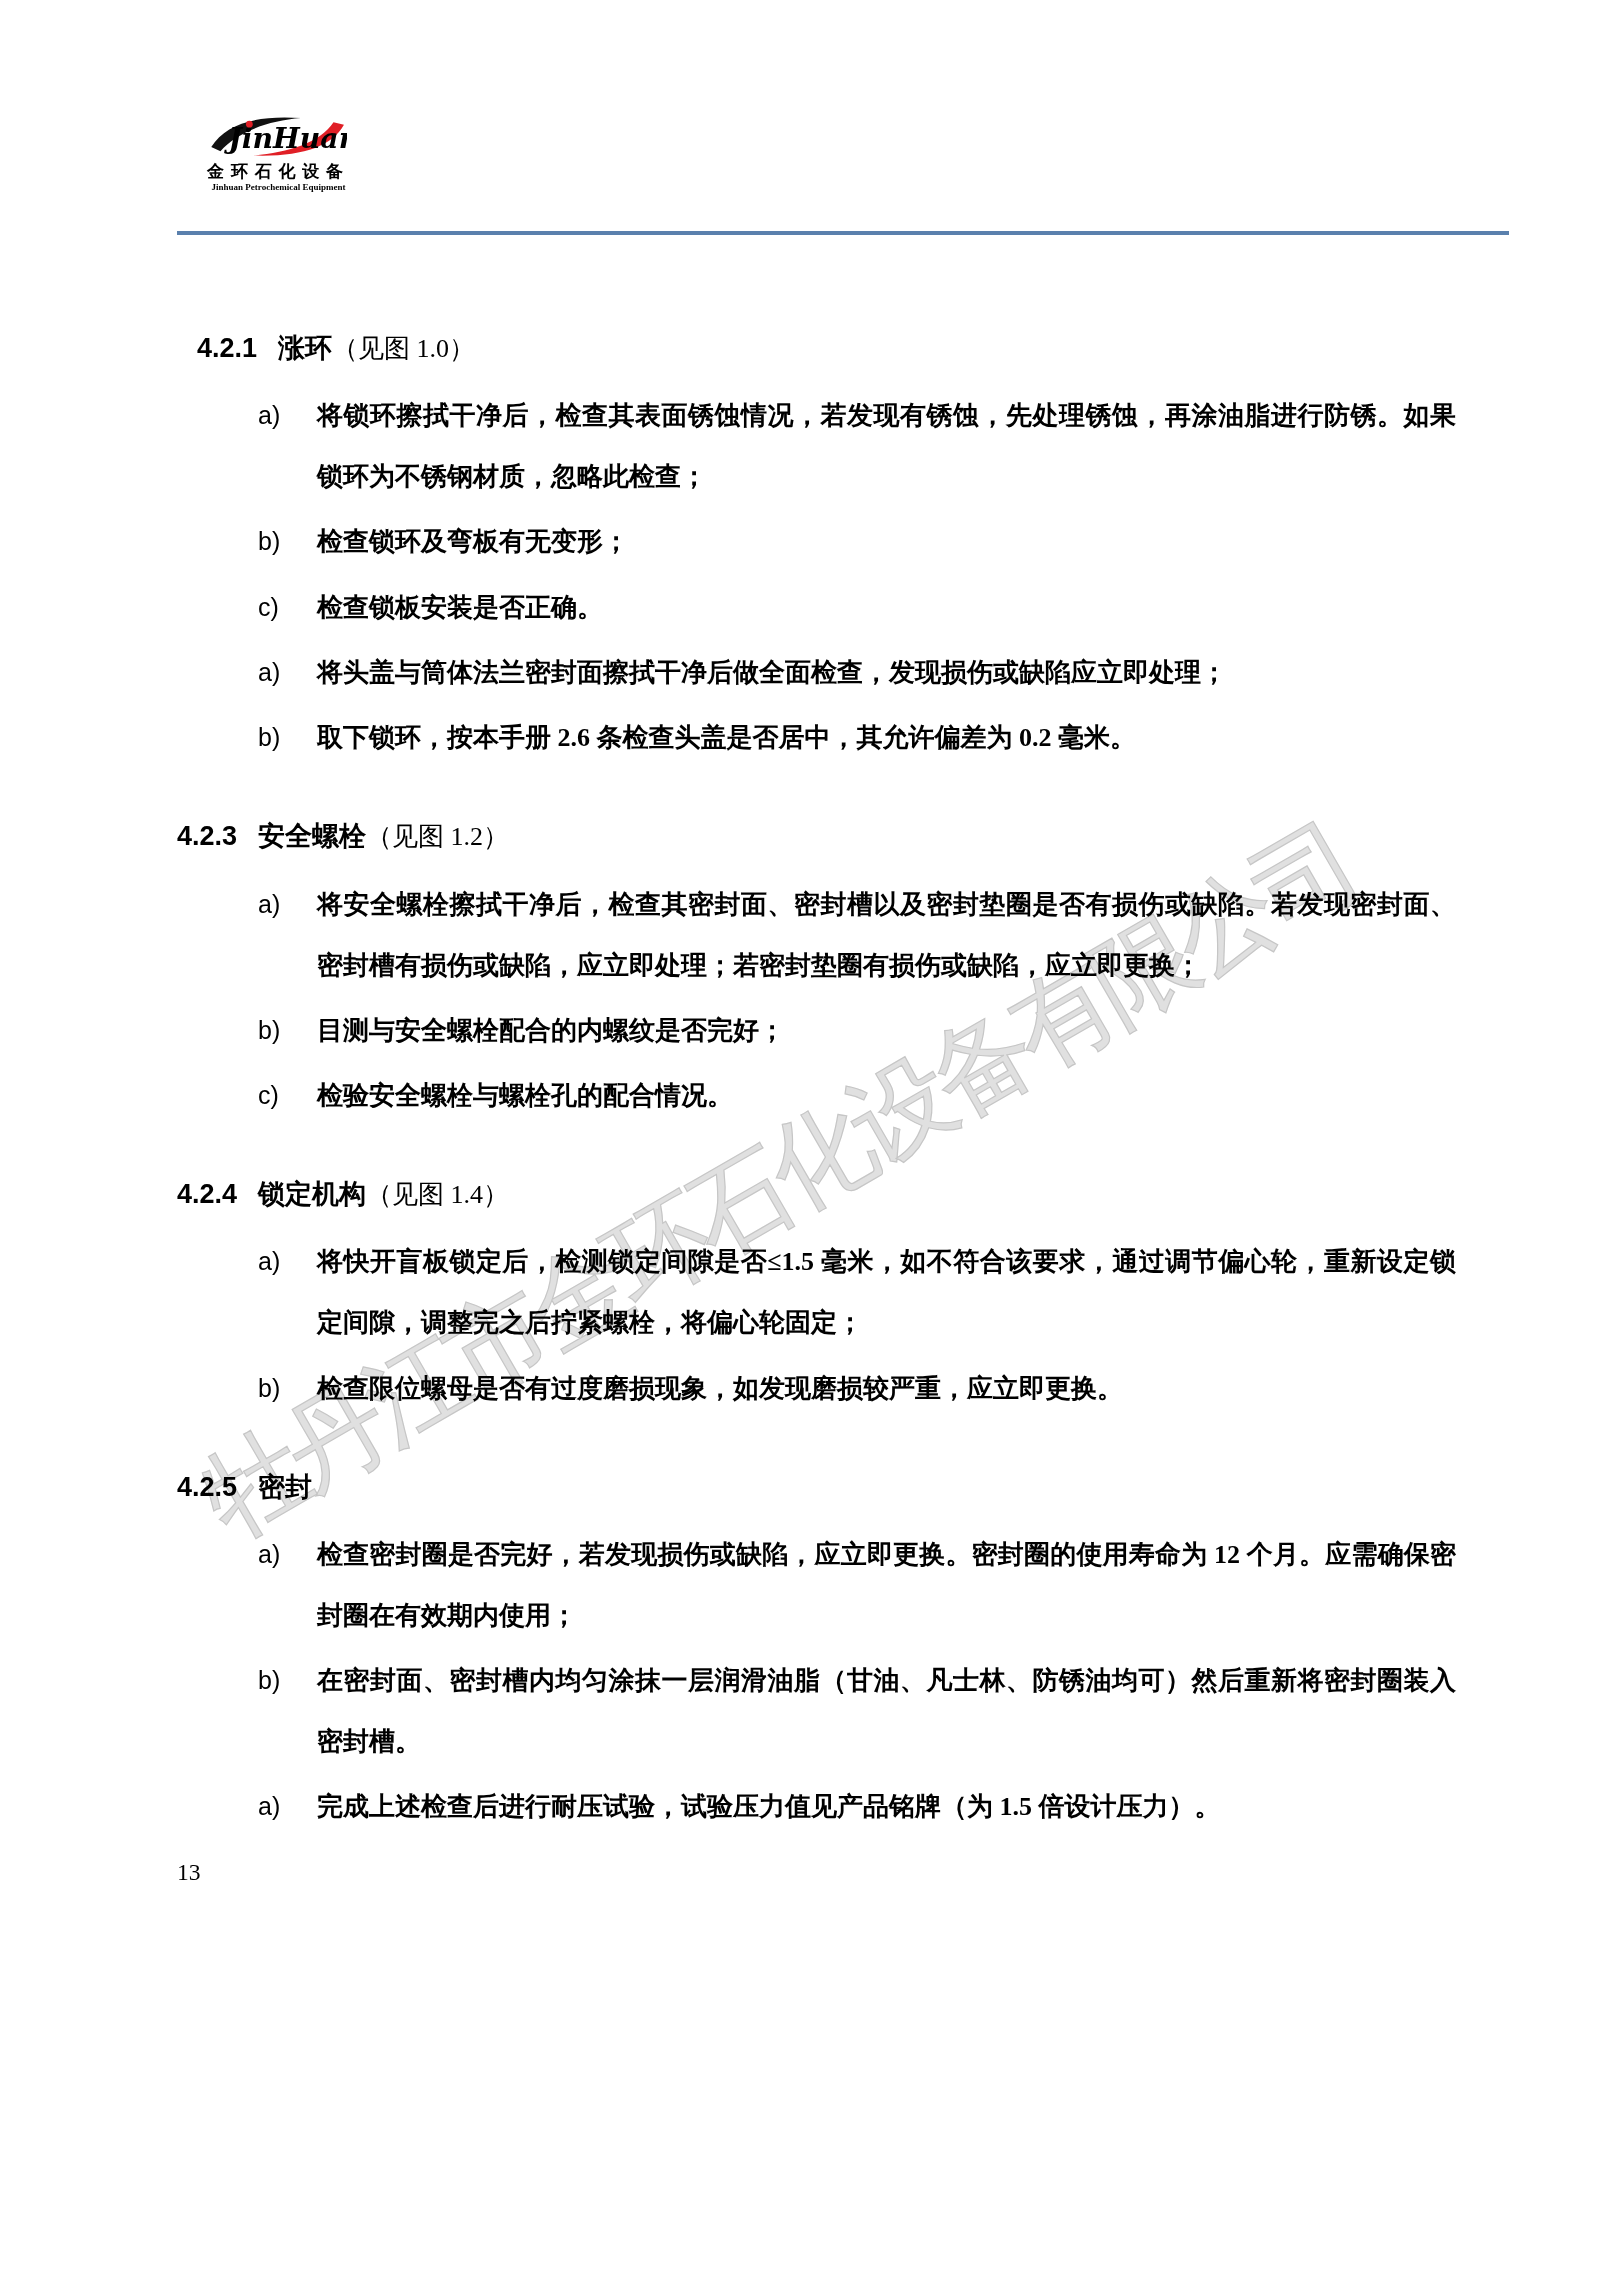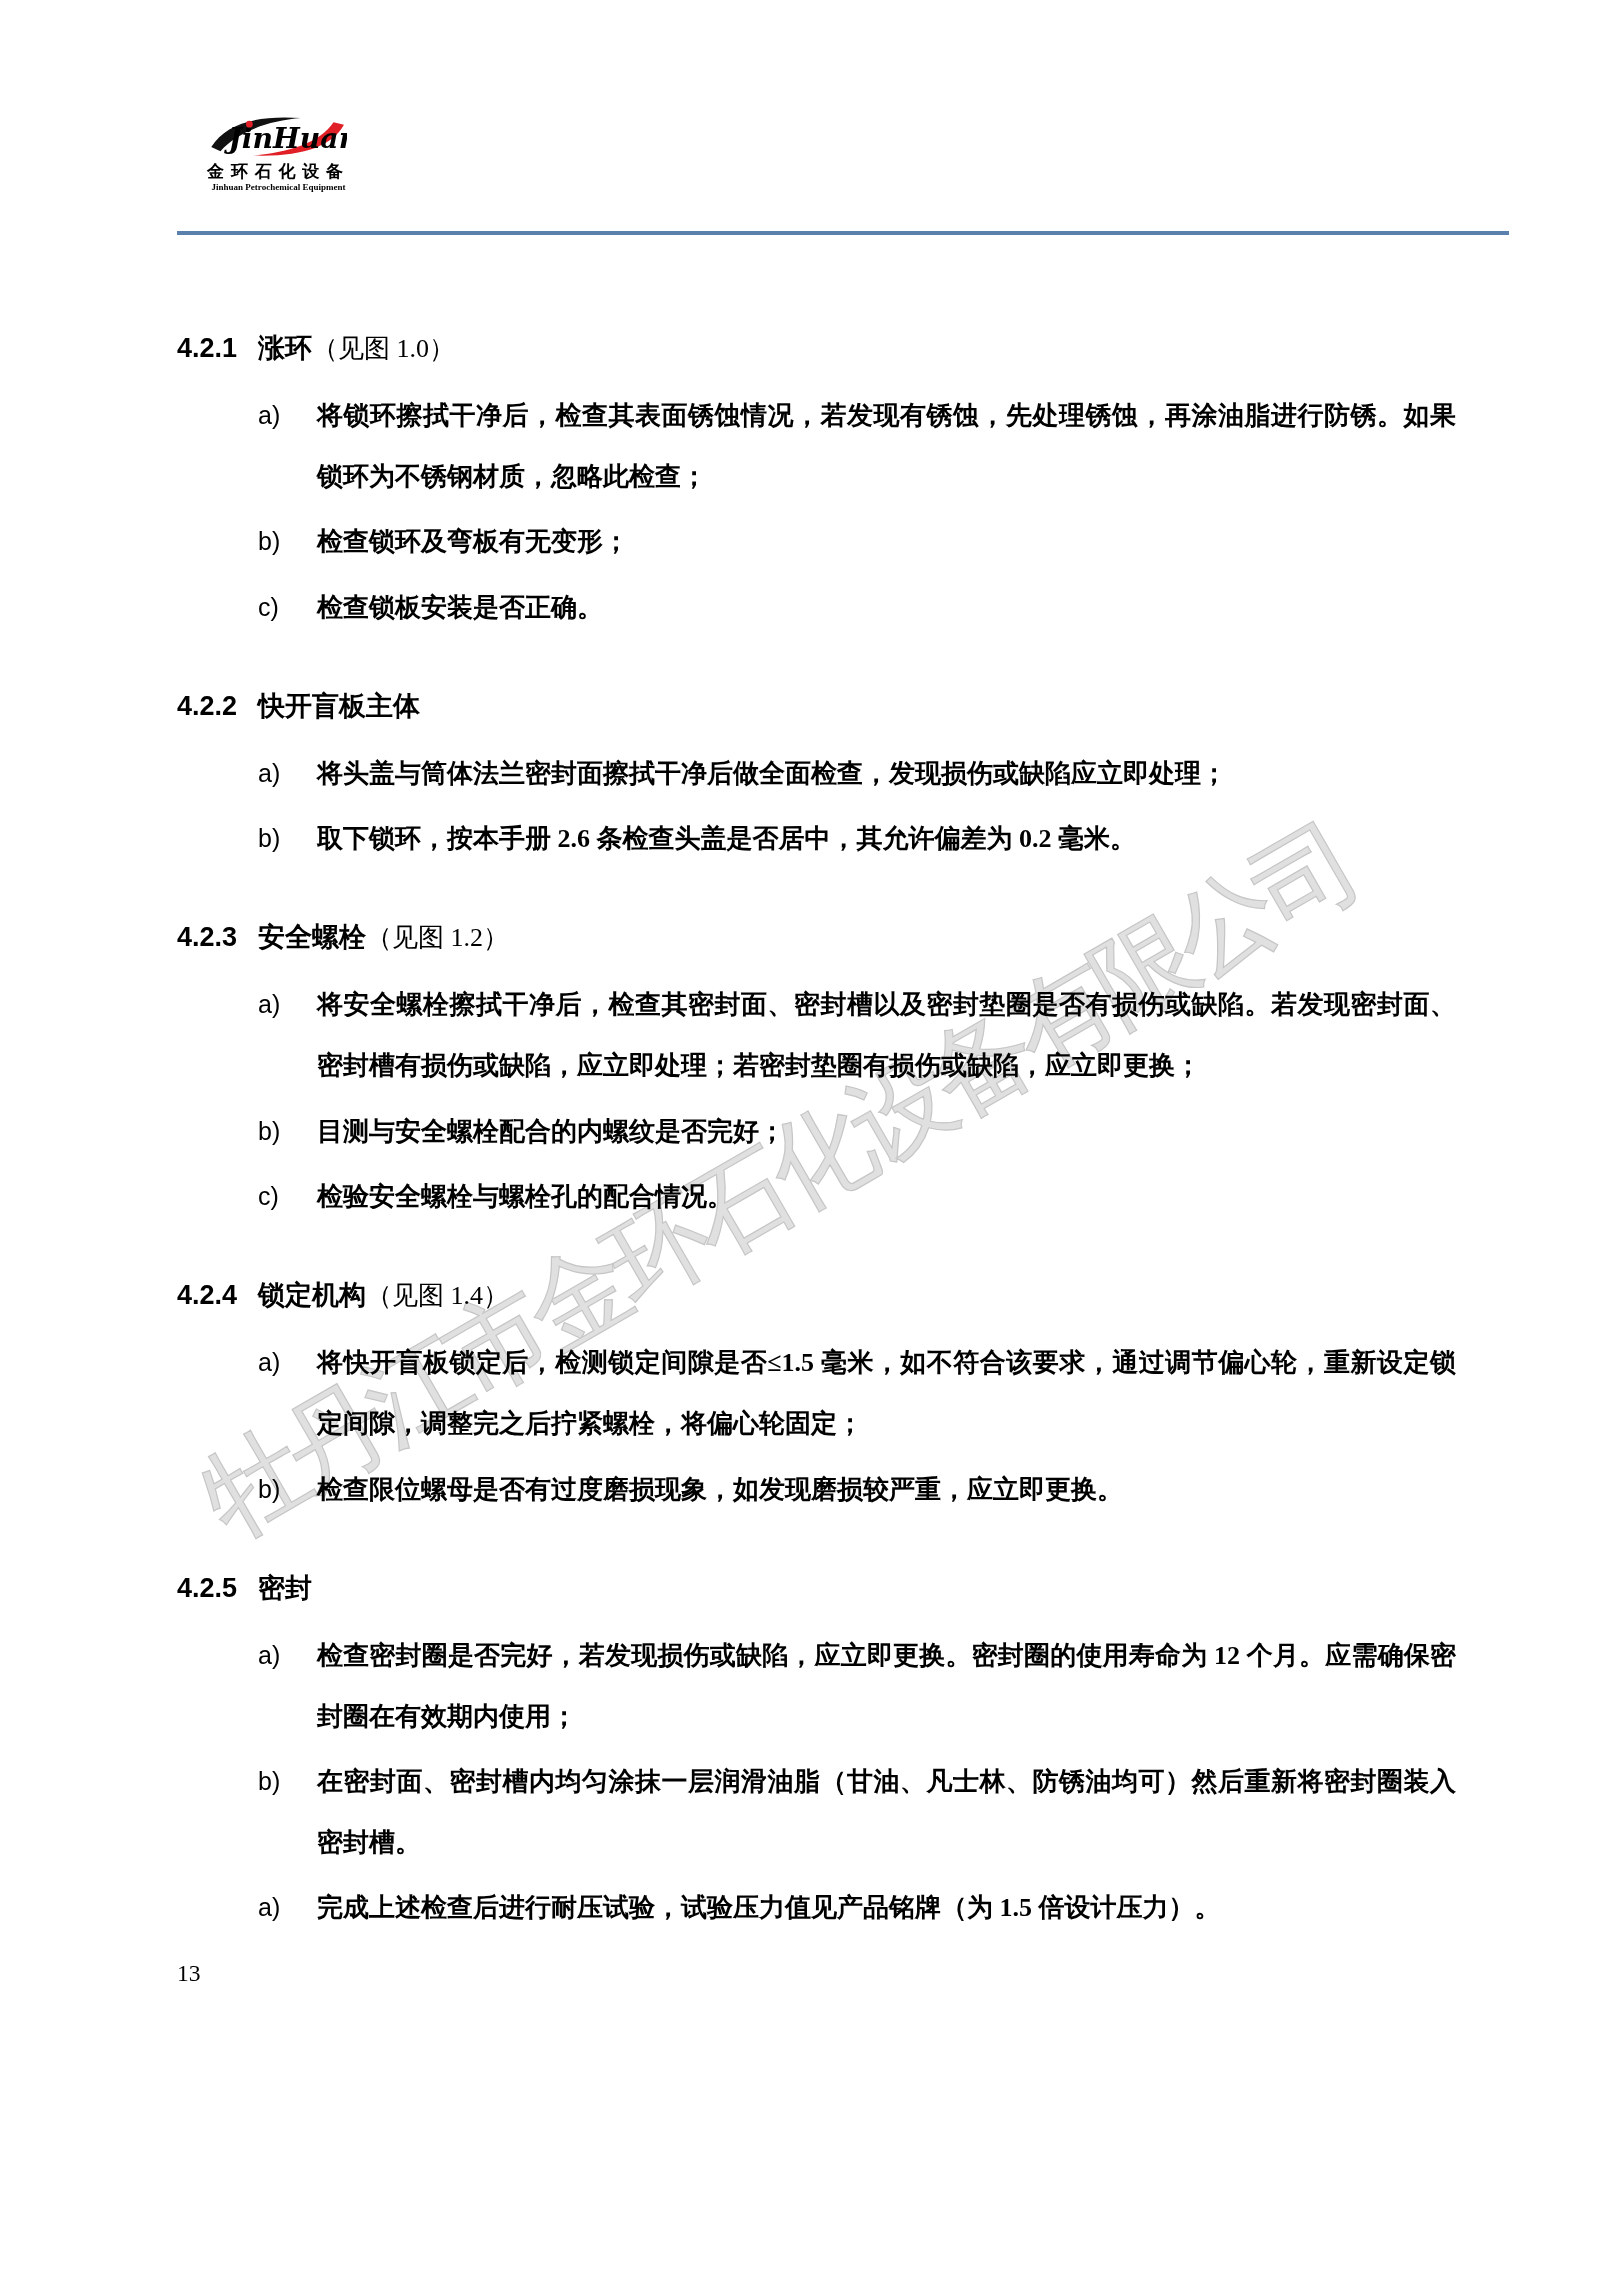--- a/index.html
+++ b/index.html
@@ -42,21 +42,21 @@
   
   #content{
     position:relative;z-index:1;
     padding:239px 161px 0 177px;
     font-size:26px;line-height:61px;
   }
   .sec-heading{
     margin:38px 0 6.2px 0;font-size:27px;line-height:61px;font-weight:bold;
     font-family:"Liberation Sans","DejaVu Sans",sans-serif;
   }
-  .sec:first-child .sec-heading{margin-top:79px;}
+  .sec:first-child .sec-heading{margin-top:79px;margin-left:20px;}
   .sec-num{margin-right:21px;}
   .sec-suffix{
     font-family:"Liberation Serif","DejaVu Serif",serif;
     font-weight:normal;font-size:26px;
   }
   .item{display:flex;margin:4.3px 0 0 81px;}
   .item-label{
     flex:0 0 59px;
     font-family:"Liberation Sans","DejaVu Sans",sans-serif;
     font-size:25px;
@@ -108,23 +108,20 @@
   </div>
 
   <div class="item">
     <span class="item-label">c)</span>
     <span class="item-text">检查锁板安装是否正确。</span>
   </div>
 </div>
   </section>
 
   <section class="sec">
-    <h2 class="sec-heading">
-      <span class="sec-num">4.2.2</span><span class="sec-title">快开盲板主体</span><span class="sec-suffix"></span>
-    </h2>
     <div class="items">
   <div class="item">
     <span class="item-label">a)</span>
     <span class="item-text">将头盖与筒体法兰密封面擦拭干净后做全面检查，发现损伤或缺陷应立即处理；</span>
   </div>
 
   <div class="item">
     <span class="item-label">b)</span>
     <span class="item-text">取下锁环，按本手册 2.6 条检查头盖是否居中，其允许偏差为 0.2 毫米。</span>
   </div>

